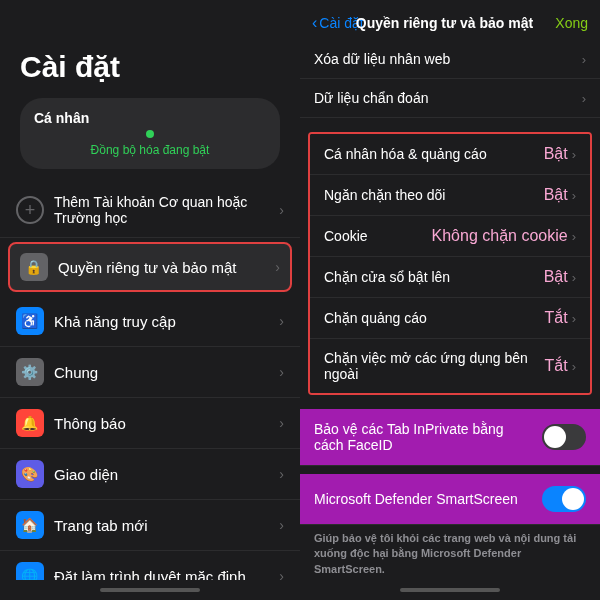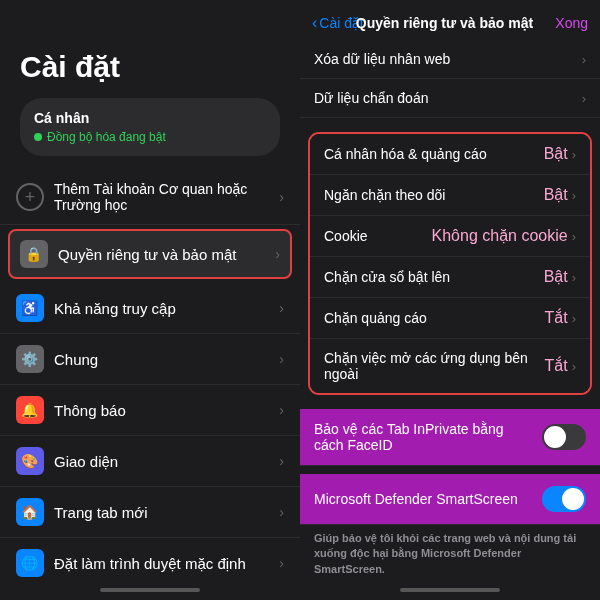--- a/index.html
+++ b/index.html
@@ -39,20 +39,21 @@
     .sync-card-title {
       color: #fff;
       font-size: 14px;
       font-weight: 600;
       margin-bottom: 4px;
     }
     .sync-status {
       display: flex;
       align-items: center;
       gap: 5px;
+      flex-direction: column;
     }
     .sync-dot {
       width: 8px;
       height: 8px;
       border-radius: 50%;
       background: #30d158;
       flex-shrink: 0;
     }
     .sync-text {
       color: #30d158;
@@ -153,21 +154,21 @@
     }
     .right-header-title {
       flex: 1;
       text-align: center;
       color: #fff;
       font-size: 14px;
       font-weight: 600;
       margin-left: -30px;
     }
     .close-btn {
-      color: #d946ef;
+      color: #84cc16;
       font-size: 14px;
     }
     .right-content {
       flex: 1;
       overflow-y: auto;
       padding: 0 0 10px 0;
     }
     .right-content::-webkit-scrollbar { display: none; }
 
     .section-item {
@@ -187,21 +188,21 @@
       font-size: 16px;
       margin-right: 4px;
     }
     .section-item-chevron {
       color: #636366;
       font-size: 13px;
     }
 
     .highlighted-group {
       border: 2px solid #e04040;
-      border-radius: 11px;
+      border-radius: 4px;
       margin: 6px 8px;
       overflow: hidden;
     }
     .highlighted-group .section-item {
       border-bottom: 1px solid #2c2c2e;
     }
     .highlighted-group .section-item:last-child {
       border-bottom: none;
     }
 

